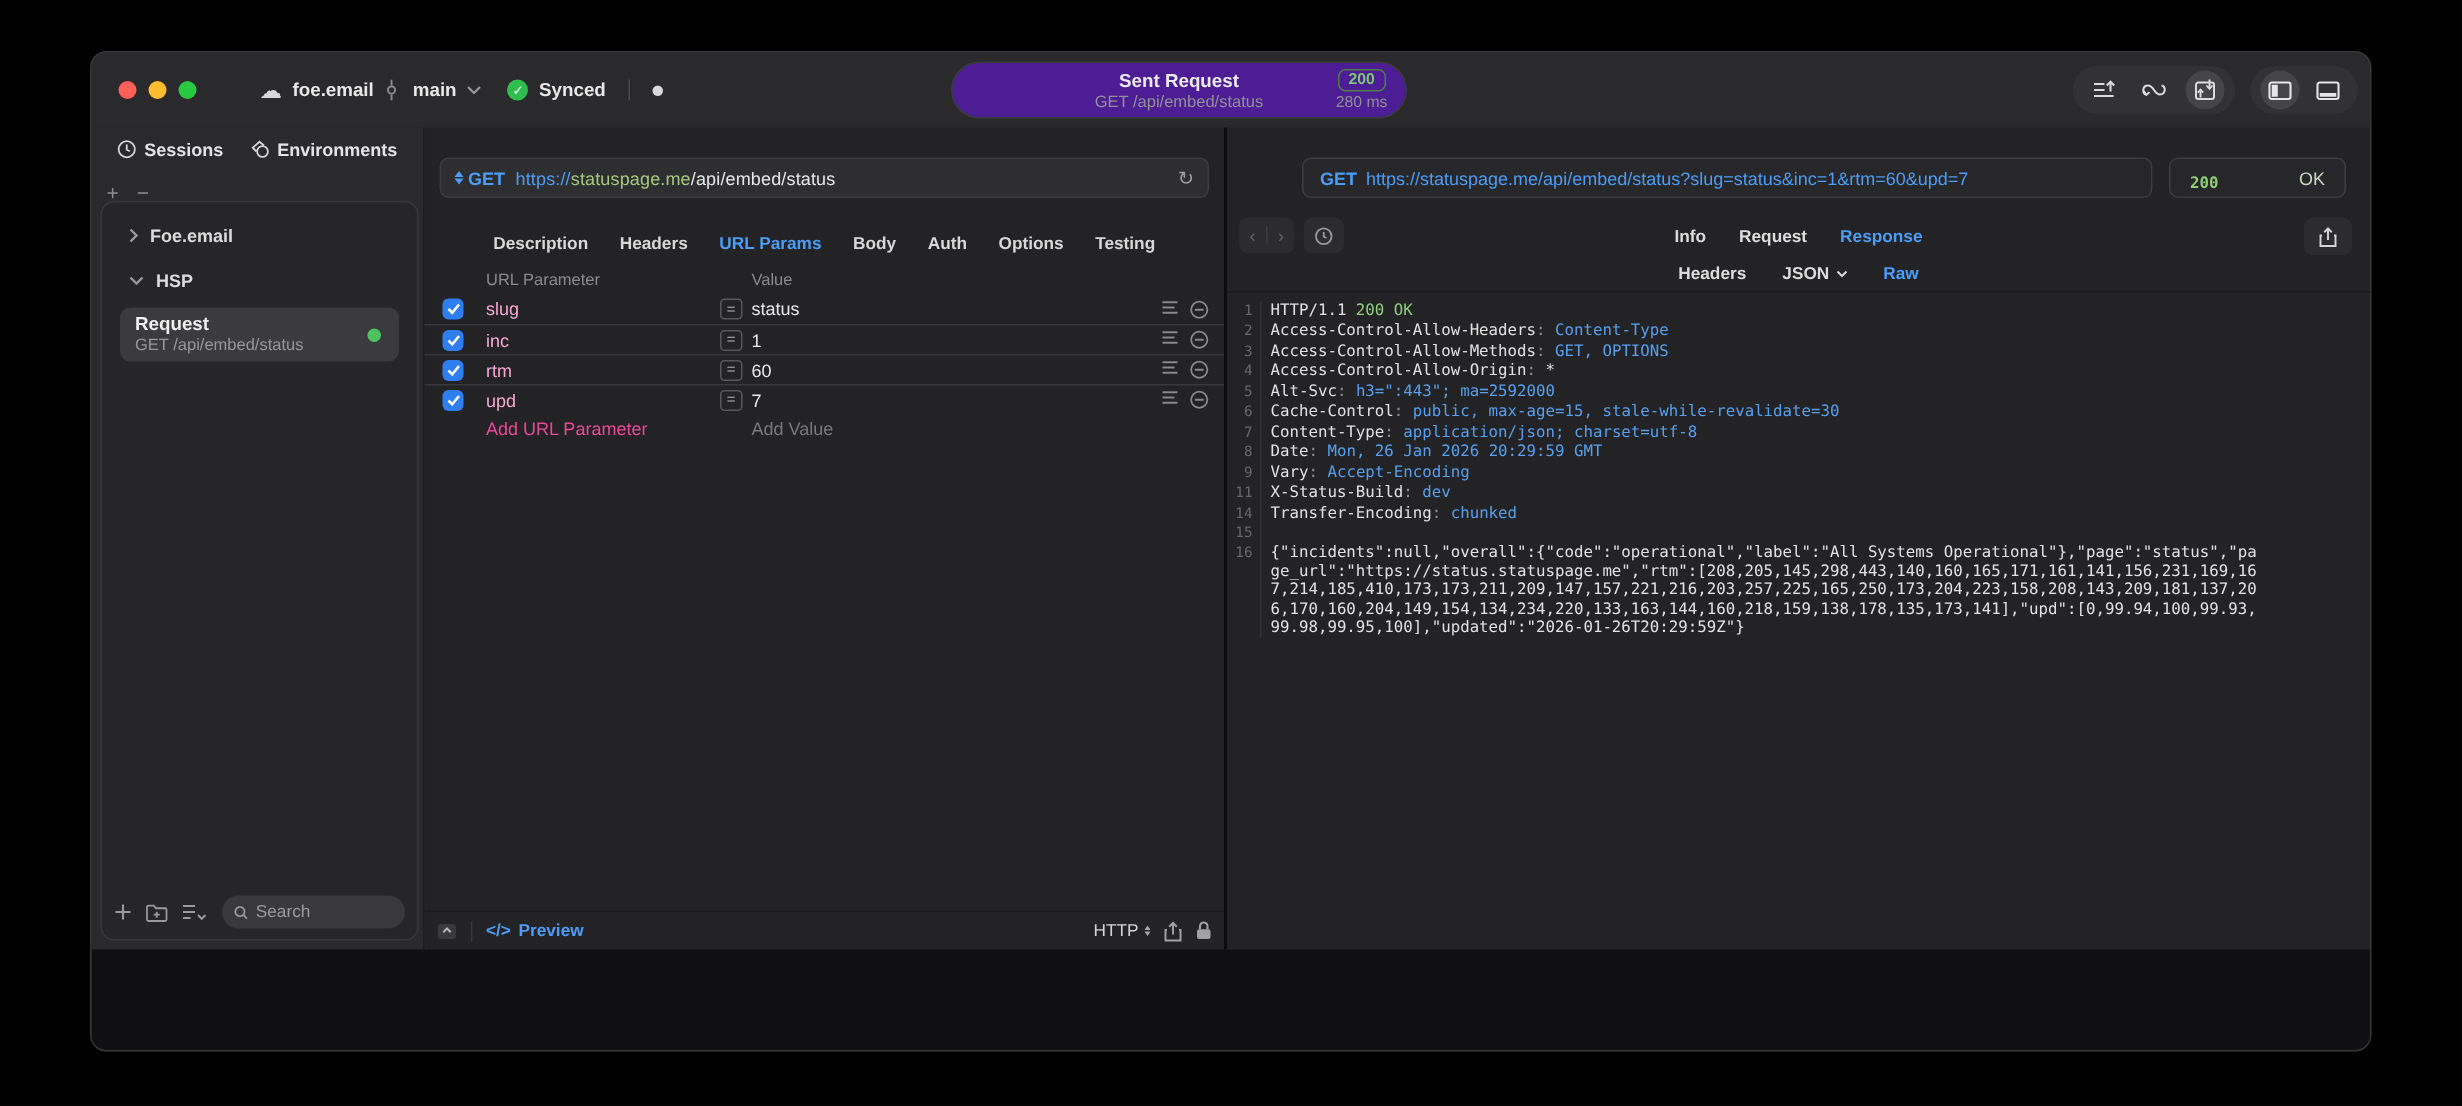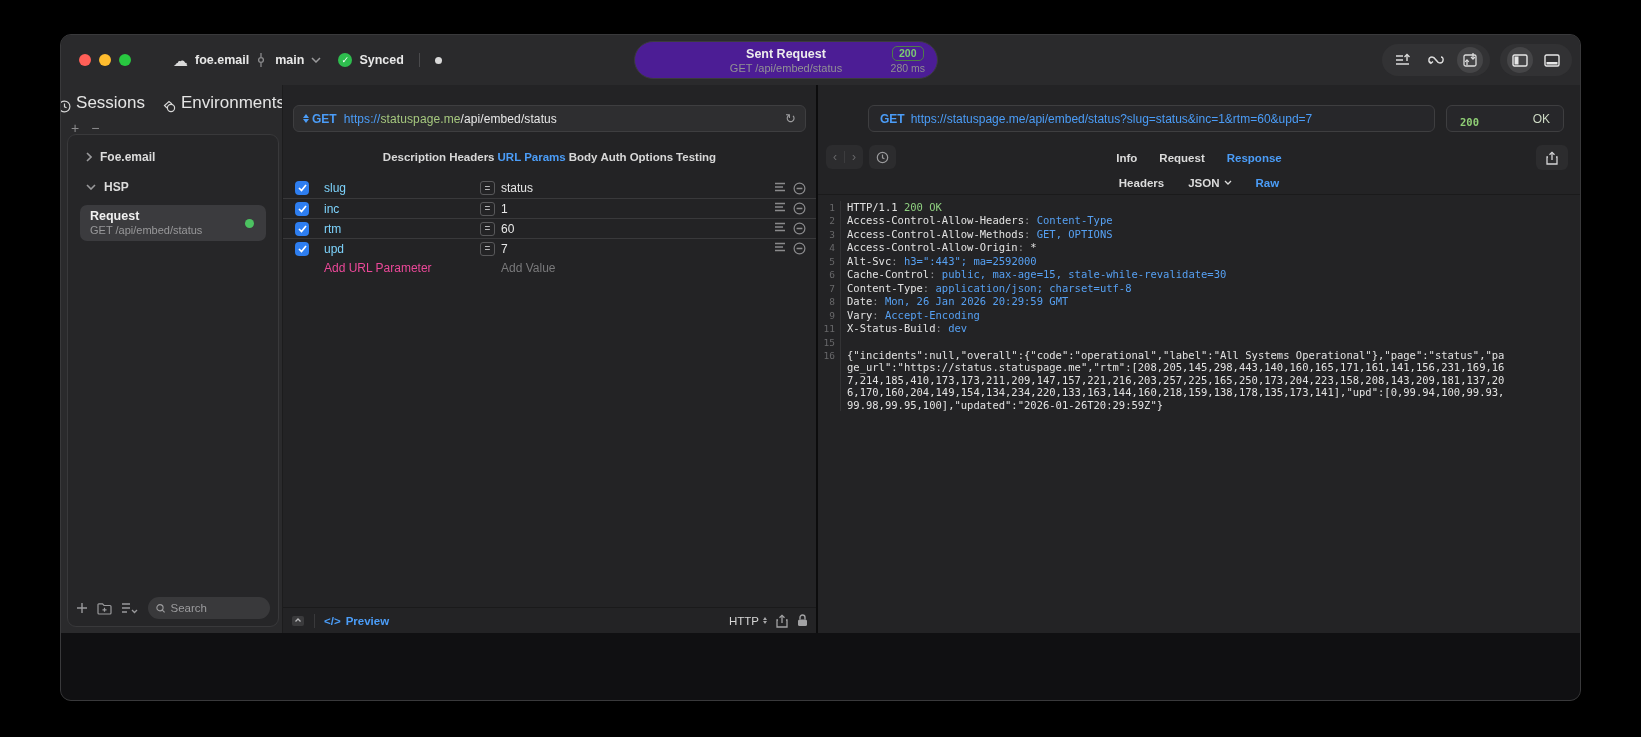--- a/index.html
+++ b/index.html
@@ -45,21 +45,21 @@
   .tb-btn.on { background:#454547; }
   .tb-btn svg { display:block; }
 
   
   .main { position:absolute; top:50px; left:0; right:0; height:548px; display:flex; }
   .footer-strip { position:absolute; top:598px; left:0; right:0; bottom:0; background:#101012; }
 
   
   .sidebar { width:221px; background:#2a2a2c; position:relative; flex:none; }
   .sb-tabs { position:absolute; top:8px; left:0; right:0; display:flex; justify-content:center; gap:18px; }
-  .sb-tab { display:flex; align-items:flex-end; gap:5px; color:#e4e4e4; font-size:17px; font-weight:normal; }
+  .sb-tab { display:flex; align-items:flex-start; gap:5px; color:#e4e4e4; font-size:12px; font-weight:bold; }
   .sb-tab svg { display:block; }
   .sb-plusminus { position:absolute; top:36px; left:10px; display:flex; gap:12px; color:#8c8c8e;
                   font-size:14px; line-height:1; }
   .sb-panel { position:absolute; left:6px; top:49px; width:212px; height:493px;
               background:#262628; border:1px solid #39393b; border-radius:9px;
               display:flex; flex-direction:column; overflow:hidden; }
   .tree { padding:10px 8px 0 8px; flex:1; }
   .tree-row { display:flex; align-items:center; gap:8px; height:24px; padding-left:10px;
               color:#dcdcdc; font-size:12px; font-weight:bold; margin-bottom:6px; }
   .tree-row .tchev { color:#9a9a9c; display:inline-flex; }
@@ -85,34 +85,34 @@
   .method-ctl { display:flex; align-items:center; gap:3px; margin-right:7px; }
   .updown { display:flex; flex-direction:column; gap:1px; }
   .updown i { display:block; width:0; height:0; border-left:3px solid transparent; border-right:3px solid transparent; }
   .updown .u { border-bottom:4px solid #4b9df8; }
   .updown .d { border-top:4px solid #4b9df8; }
   .method { color:#4b9df8; font-size:12px; font-weight:bold; }
   .urltext { font-size:12px; letter-spacing:.1px; }
   .u-scheme { color:#4b9df8; } .u-host { color:#a6c87e; } .u-path { color:#e8e8e8; }
   .refresh { margin-left:auto; color:#9c9c9e; font-size:13px; }
 
-  .req-tabs { margin-top:13px; height:24px; display:flex; justify-content:center; gap:3px;
-              align-items:center; }
+  .req-tabs { margin-top:13px; height:24px; display:flex; justify-content:center; gap:21px;
+              align-items:flex-end; }
   .rtab { color:#d8d8d8; font-size:11.5px; font-weight:bold; }
   .rtab.active { color:#4b9df8; }
 
   .ptable { margin-top:9px; }
   .prow { display:grid; grid-template-columns:36px 161px 1fr 58px; align-items:center; height:20px; }
   .prow.hdr { height:18px; }
   .prow + .prow { border-top:1px solid #39393b; }
   .phdr { color:#8b8b8d; font-size:11px; }
   .phdr.v { padding-left:21px; }
   .pcb { justify-self:start; margin-left:12px; width:14px; height:14px; border-radius:4px;
          background:#2e7ef0; display:flex; align-items:center; justify-content:center; }
-  .pname { color:#7dd3fc; font-size:12px; padding-left:5px; }
+  .pname { color:#f9a8d4; font-size:12px; padding-left:5px; }
   .prow.hdr .pname-h { padding-left:5px; }
   .pval { display:flex; align-items:center; gap:6px; }
   .eqchip { width:15px; height:14px; border:1px solid #58585a; border-radius:3px; color:#b4b4b6;
             font-size:10px; display:flex; align-items:center; justify-content:center; }
   .pvtext { color:#e8e8e8; font-size:12px; }
   .picons { display:flex; justify-content:flex-end; gap:7px; padding-right:10px; color:#8a8a8c; }
   .picons svg { display:block; }
   .addrow { color:#79797b; }
   .addrow .pname { color:#ec4899; }
   .addrow .pval { color:#79797b; font-size:12px; padding-left:21px; }
@@ -355,20 +355,26 @@
           <span class="rtab">Description</span>
           <span class="rtab">Headers</span>
           <span class="rtab active">URL Params</span>
           <span class="rtab">Body</span>
           <span class="rtab">Auth</span>
           <span class="rtab">Options</span>
           <span class="rtab">Testing</span>
         </div>
 
         <div class="ptable">
+          <div class="prow hdr">
+            <span></span>
+            <span class="phdr pname-h">URL Parameter</span>
+            <span class="phdr v">Value</span>
+            <span></span>
+          </div>
           <div id="param-rows">
               <div class="prow">
                 <span class="pcb">
                   <svg width="9" height="8" viewBox="0 0 9 8">
                     <polyline points="1,4 3.5,6.5 8,1" fill="none" stroke="#fff" stroke-width="1.7"></polyline>
                   </svg>
                 </span>
                 <span class="pname">slug</span>
                 <span class="pval">
                   <span class="eqchip">=</span>
@@ -587,20 +593,24 @@
             </div>
             <div class="code-line">
               <span class="ln">9</span>
               <span class="lc"><span class="c-k">Vary</span><span class="c-p">: </span><span class="c-v">Accept-Encoding</span></span>
             </div>
             <div class="code-line">
               <span class="ln">11</span>
               <span class="lc"><span class="c-k">X-Status-Build</span><span class="c-p">: </span><span class="c-v">dev</span></span>
             </div>
             <div class="code-line">
+              <span class="ln">14</span>
+              <span class="lc"><span class="c-k">Transfer-Encoding</span><span class="c-p">: </span><span class="c-v">chunked</span></span>
+            </div>
+            <div class="code-line">
               <span class="ln">15</span>
               <span class="lc">&nbsp;</span>
             </div>
             <div class="code-line">
               <span class="ln">16</span>
               <span class="lc"><span class="c-k">{"incidents":null,"overall":{"code":"operational","label":"All Systems Operational"},"page":"status","page_url":"https://status.statuspage.me","rtm":[208,205,145,298,443,140,160,165,171,161,141,156,231,169,167,214,185,410,173,173,211,209,147,157,221,216,203,257,225,165,250,173,204,223,158,208,143,209,181,137,206,170,160,204,149,154,134,234,220,133,163,144,160,218,159,138,178,135,173,141],"upd":[0,99.94,100,99.93,99.98,99.95,100],"updated":"2026-01-26T20:29:59Z"}</span></span>
             </div>
           </div>
       </div>
     </div>

